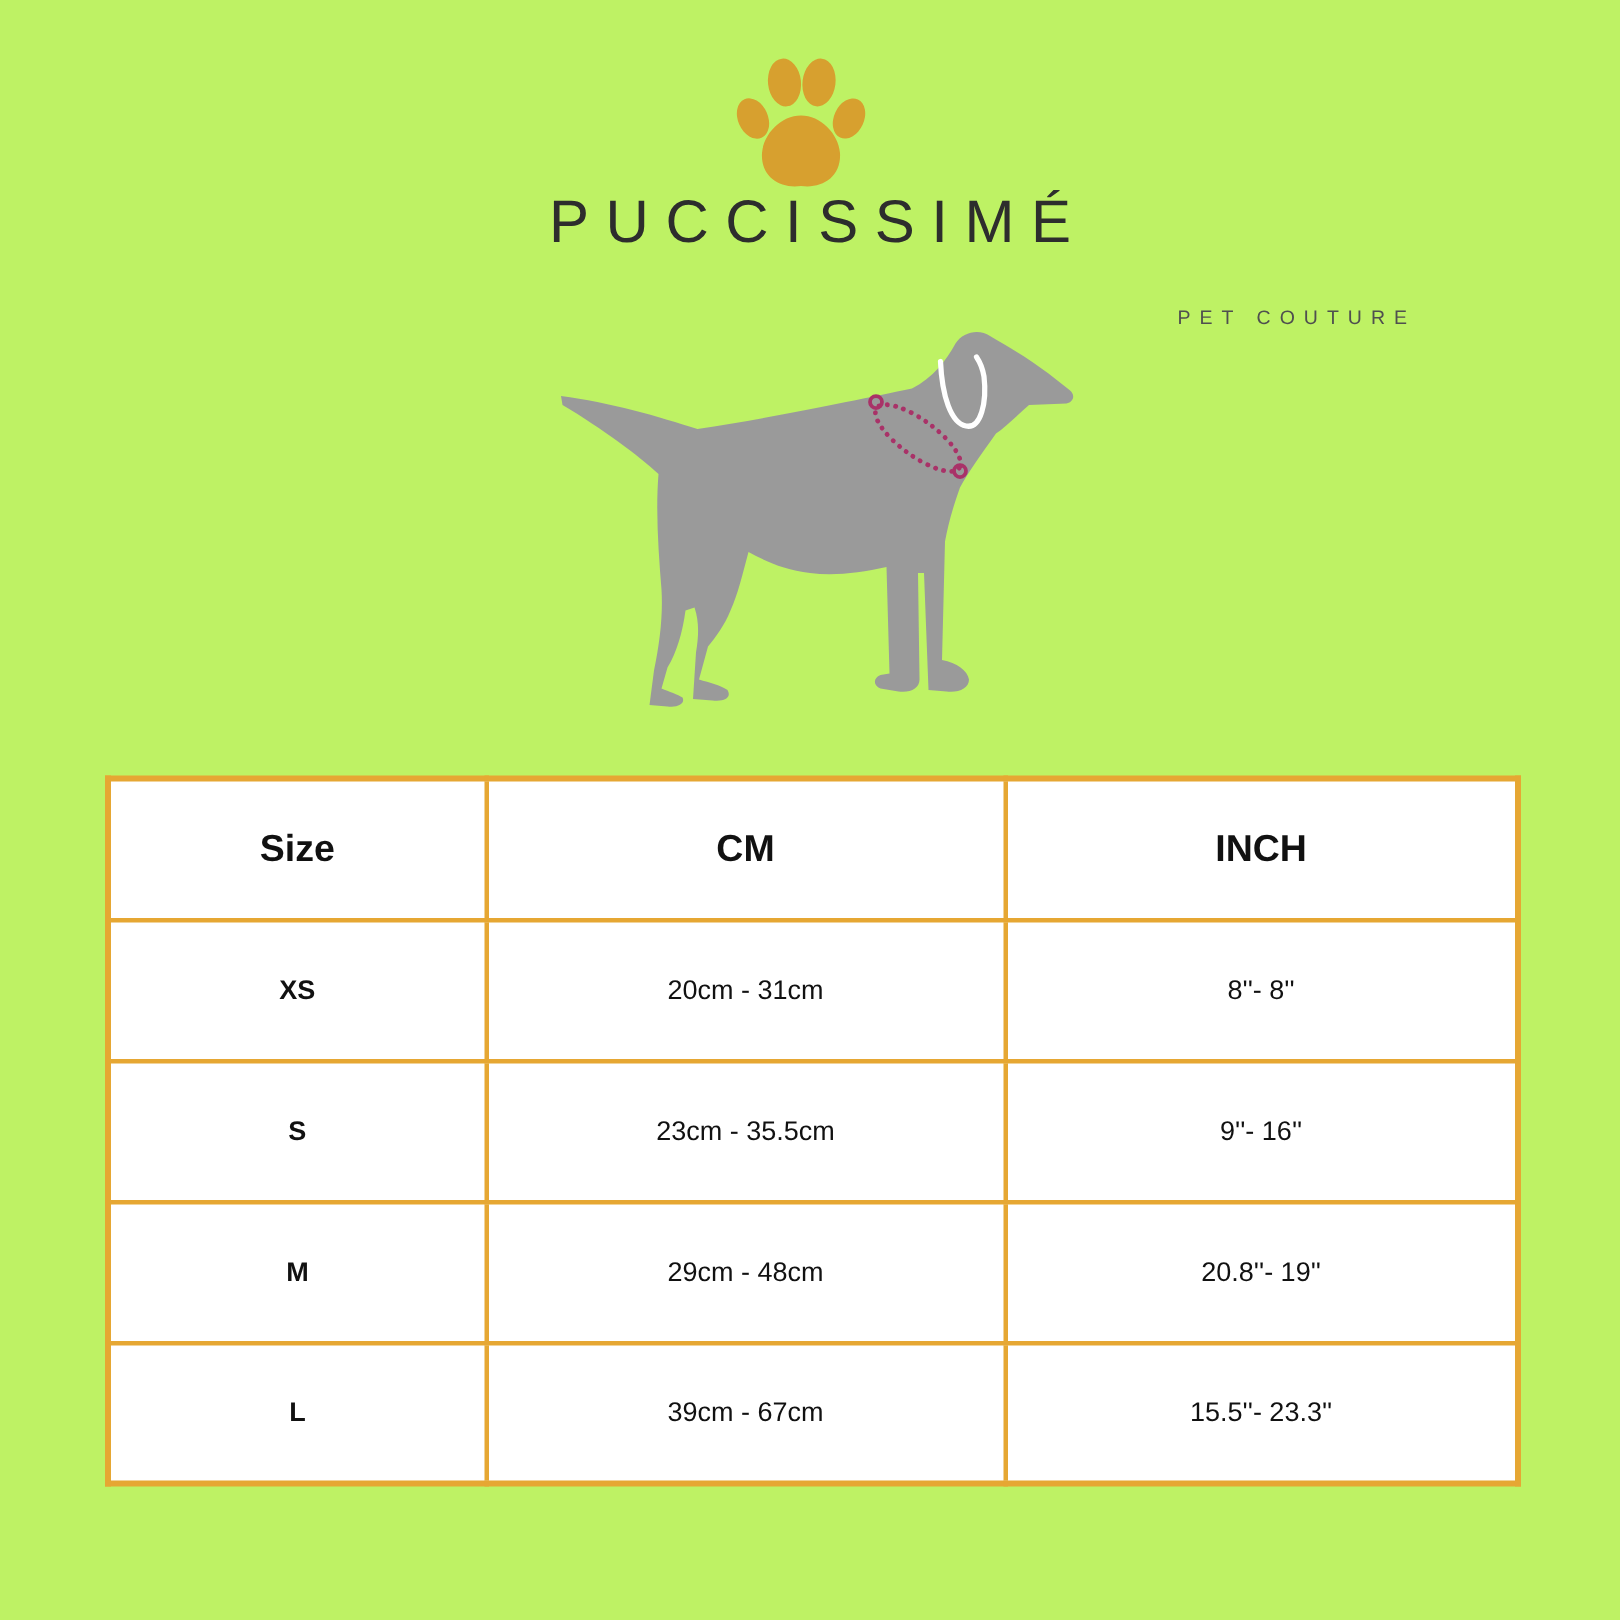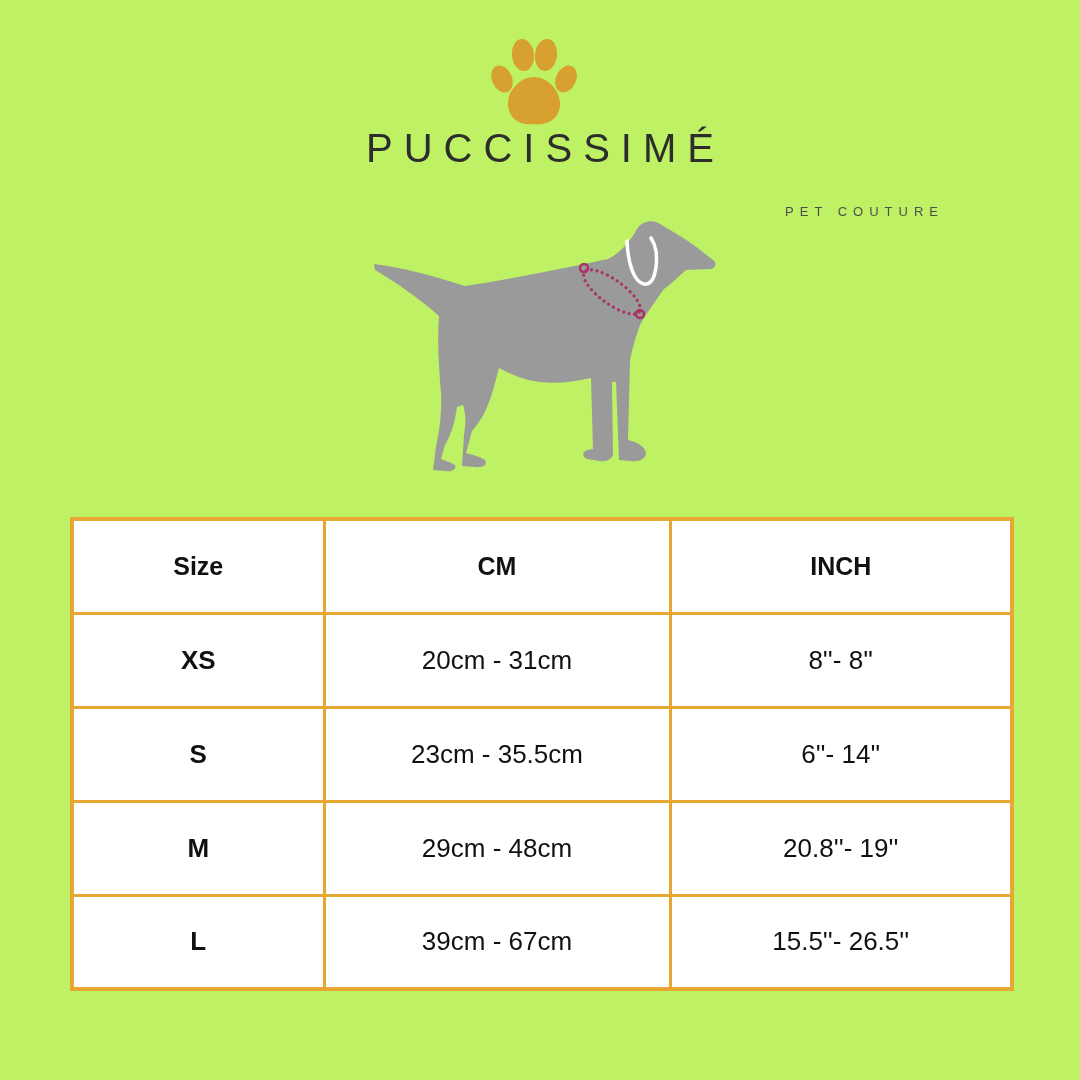--- a/index.html
+++ b/index.html
@@ -24,21 +24,21 @@
   .dog-wrap svg { width: 100%; height: 100%; display: block; }
 
   table.size-table {
     position: absolute; left: 70px; top: 517px; width: 940px;
     border-collapse: collapse; table-layout: fixed;
     border: 4px solid #E6A733;
   }
   table.size-table td, table.size-table th {
     border: 3px solid #E6A733;
     height: 94px; text-align: center; vertical-align: middle;
-    font-size: 26px; color: #111111; background: #ffffff;
+    font-size: 18px; color: #111111; background: #ffffff;
   }
   table.size-table th { font-weight: bold; font-size: 25px; }
   td.size-col { font-weight: bold; }
   .col-size { width: 252px; }
   .col-cm { width: 346px; }
   .col-inch { width: 342px; }
 </style>
 </head>
 <body>
 
@@ -129,28 +129,28 @@
     </thead>
     <tbody>
       <tr>
         <td class="size-col">XS</td>
         <td>20cm - 31cm</td>
         <td>8''- 8''</td>
       </tr>
       <tr>
         <td class="size-col">S</td>
         <td>23cm - 35.5cm</td>
-        <td>6''- 14''</td>
+        <td>9''- 16''</td>
       </tr>
       <tr>
         <td class="size-col">M</td>
         <td>29cm - 48cm</td>
         <td>20.8''- 19''</td>
       </tr>
       <tr>
         <td class="size-col">L</td>
         <td>39cm - 67cm</td>
-        <td>15.5''- 26.5''</td>
+        <td>15.5''- 23.3''</td>
       </tr>
     </tbody>
   </table>
 
 </div>
 
 </body></html>

